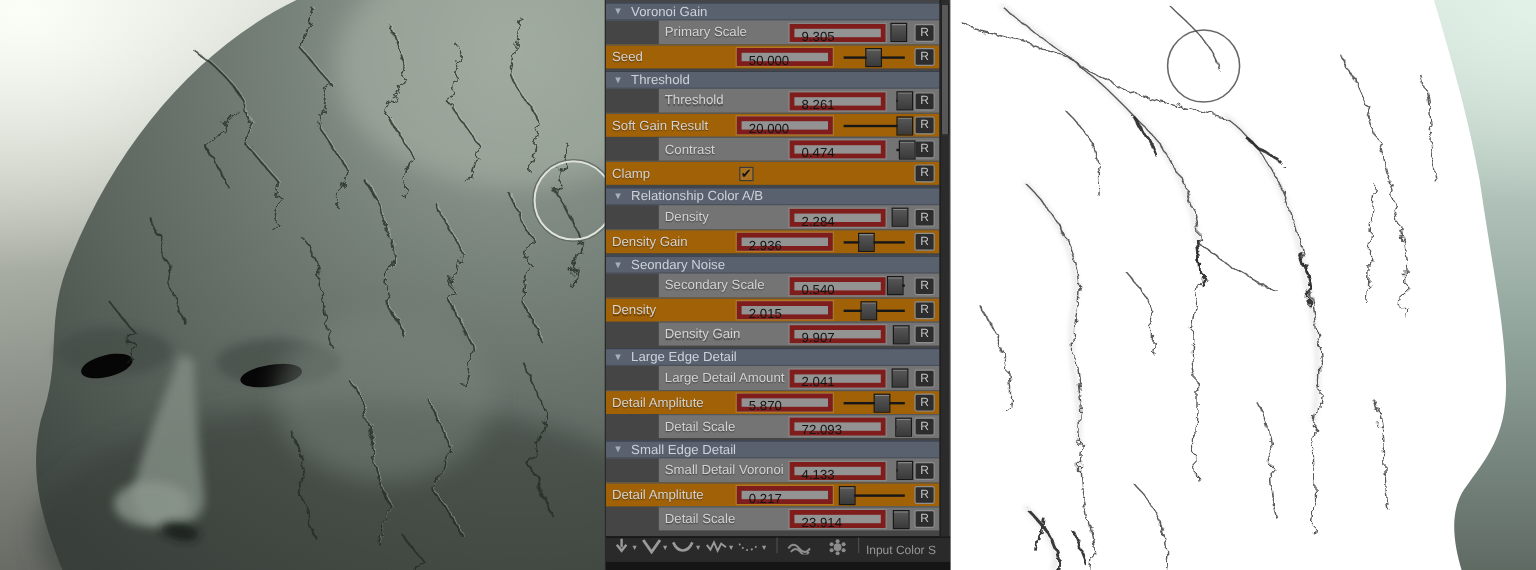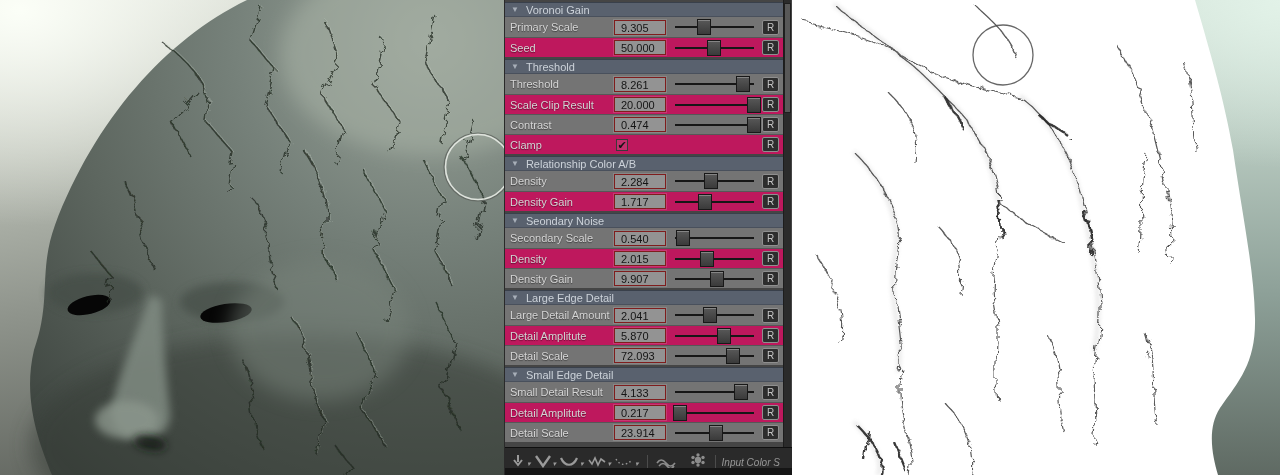--- a/index.html
+++ b/index.html
@@ -22,47 +22,47 @@
 
   
   .panel{position:absolute;left:504px;top:0;width:288px;height:475px;background:#454545;
          box-sizing:border-box;border-left:1px solid #2a2a2a;display:flex;flex-direction:column;}
   .panel-body{position:relative;height:448px;box-sizing:border-box;padding-right:9px;overflow:hidden;}
   .sec{margin-top:2px;}
   .sec-h{height:15px;background:#59616e;border-top:1px solid #39404b;border-bottom:1px solid #49505c;
          display:flex;align-items:center;color:#ccd2d9;font-size:11px;box-sizing:border-box;}
   .sec-h .tri{color:#a7aeb8;font-size:8px;margin:0 7px 0 6px;line-height:8px;}
   .prow{height:20px;display:flex;align-items:center;font-size:11px;color:#d4d4d4;box-sizing:border-box;}
-  .prow.light{background:#747474;}
-  .prow.dark{background:#be185d;}
+  .prow.light{background:#747474;margin-left:44px;}
+  .prow.dark{background:#a16207;}
   .prow + .prow{border-top:1px solid #575757;}
   .lbl{width:104px;padding-left:5px;white-space:nowrap;overflow:hidden;
        text-shadow:0 1px 1px rgba(0,0,0,.45);}
-  .val{width:52px;height:15px;line-height:14px;box-sizing:border-box;background:#939393;
-       border:1px solid #7f1d1d;box-shadow:0 0 0 1px rgba(255,255,255,.14);
+  .val{width:80px;height:15px;line-height:14px;box-sizing:border-box;background:#939393;
+       border:4px solid #7f1d1d;box-shadow:0 0 0 1px rgba(255,255,255,.14);
        color:#141414;padding-left:6px;margin-right:7px;}
   .slider{flex:1;position:relative;height:100%;margin-right:6px;}
   .track{position:absolute;left:2px;right:2px;top:50%;height:2px;margin-top:-1px;background:#171717;}
   .handle{position:absolute;top:50%;width:12px;height:14px;transform:translate(-50%,-50%);
           background:linear-gradient(180deg,#585858,#3a3a3a);border:1px solid #181818;
           box-shadow:inset 0 1px 0 rgba(255,255,255,.28);}
   .rbtn{width:17px;height:15px;margin-right:4px;background:#2d2d2d;border:1px solid #8f8f8f;
         border-radius:2px;color:#c4c4c4;font-size:10px;line-height:11px;padding:0;
         font-family:"Liberation Sans",sans-serif;}
   .chk{width:12px;height:12px;box-sizing:border-box;border:1px solid #3a3a3a;margin-left:2px;
        background:rgba(255,255,255,.10);color:#141414;font-size:11px;line-height:10px;text-align:center;}
   .spacer{flex:1;}
   .vscroll{position:absolute;right:1px;top:0;width:7px;height:448px;background:#2b2b2b;
            border-left:1px solid #1d1d1d;}
   .vthumb{position:absolute;left:0;top:3px;width:7px;height:110px;background:#585858;
           border:1px solid #1f1f1f;box-sizing:border-box;}
 
   
   .tbar{height:20px;background:#2a2a2a;border-top:1px solid #0f0f0f;display:flex;
-        align-items:flex-end;padding:0 4px;font-style:italic;}
+        align-items:flex-start;padding:0 4px;}
   .tstrip{height:7px;background:#151515;}
   .ticon{display:flex;align-items:center;margin:0 1px;}
   .ticon svg{display:block}
   .dd{color:#9a9a9a;font-size:7px;margin:4px 2px 0 0;}
   .tsep{width:1px;height:13px;background:#4c4c4c;margin:0 6px;}
   .tlabel{color:#979797;font-size:10px;white-space:nowrap;overflow:hidden;margin-top:6px;}
 </style>
 </head>
 <body>
 
@@ -186,21 +186,21 @@
         <div class="prow light">
           <span class="lbl">Threshold</span>
           <span class="val">8.261</span>
           <span class="slider">
             <span class="track"></span>
             <span class="handle" style="left: 84%;"></span>
           </span>
           <button class="rbtn">R</button>
         </div>
         <div class="prow dark">
-          <span class="lbl">Scale Clip Result</span>
+          <span class="lbl">Soft Gain Result</span>
           <span class="val">20.000</span>
           <span class="slider">
             <span class="track"></span>
             <span class="handle" style="left: 97%;"></span>
           </span>
           <button class="rbtn">R</button>
         </div>
         <div class="prow light">
           <span class="lbl">Contrast</span>
           <span class="val">0.474</span>
@@ -227,21 +227,21 @@
           <span class="lbl">Density</span>
           <span class="val">2.284</span>
           <span class="slider">
             <span class="track"></span>
             <span class="handle" style="left: 46%;"></span>
           </span>
           <button class="rbtn">R</button>
         </div>
         <div class="prow dark">
           <span class="lbl">Density Gain</span>
-          <span class="val">1.717</span>
+          <span class="val">2.936</span>
           <span class="slider">
             <span class="track"></span>
             <span class="handle" style="left: 39%;"></span>
           </span>
           <button class="rbtn">R</button>
         </div>
       </div>
 
       <div class="sec">
         <div class="sec-h">
@@ -310,21 +310,21 @@
           <button class="rbtn">R</button>
         </div>
       </div>
 
       <div class="sec">
         <div class="sec-h">
           <span class="tri">▼</span>
           <span>Small Edge Detail</span>
         </div>
         <div class="prow light">
-          <span class="lbl">Small Detail Result</span>
+          <span class="lbl">Small Detail Voronoi</span>
           <span class="val">4.133</span>
           <span class="slider">
             <span class="track"></span>
             <span class="handle" style="left: 82%;"></span>
           </span>
           <button class="rbtn">R</button>
         </div>
         <div class="prow dark">
           <span class="lbl">Detail Amplitute</span>
           <span class="val">0.217</span>

